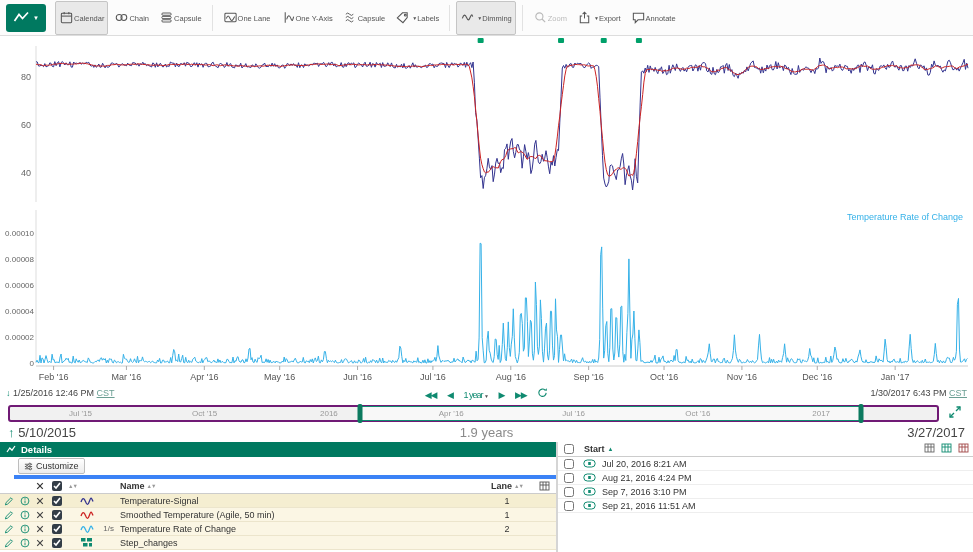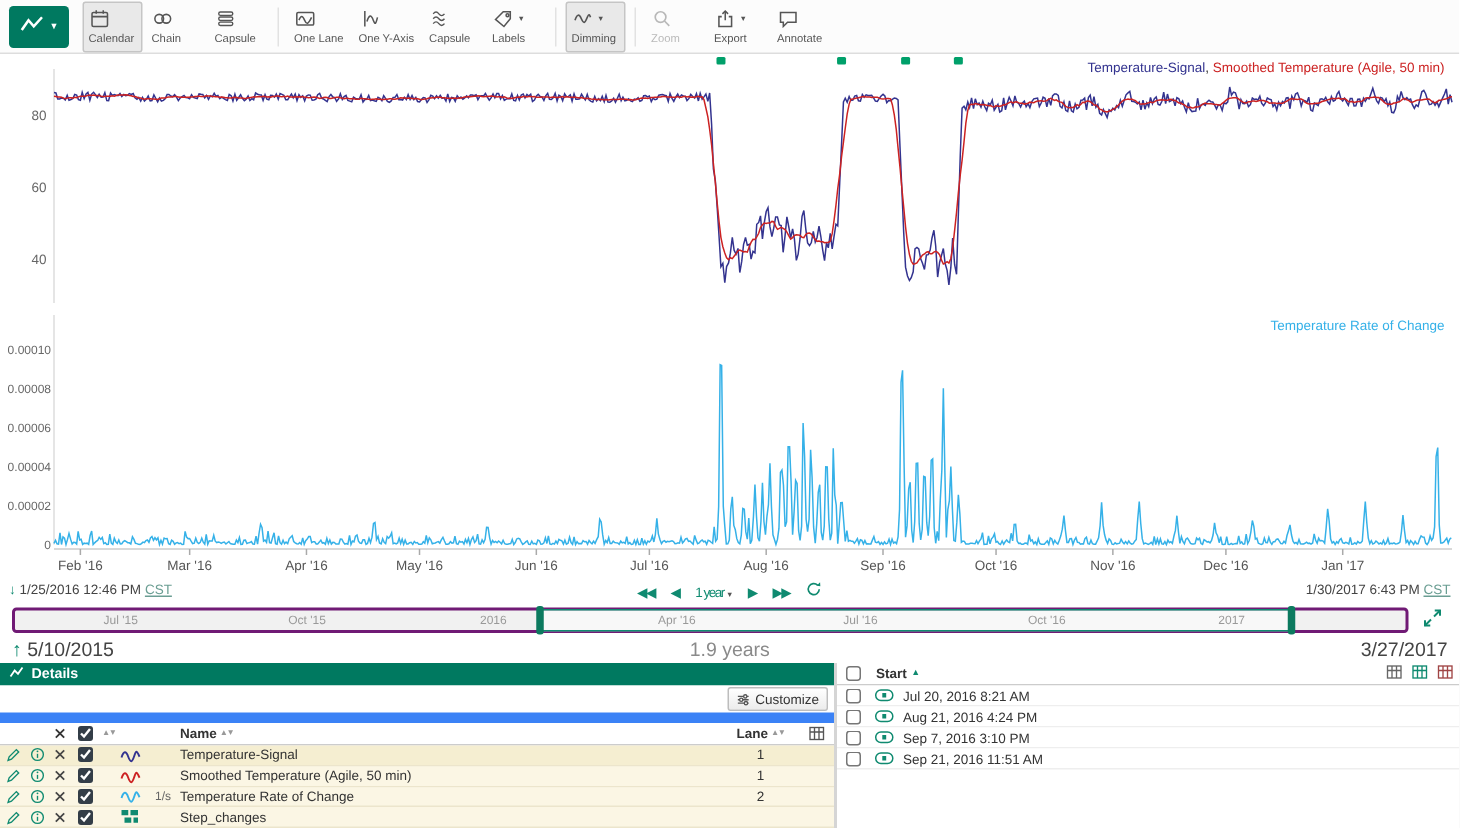--- a/index.html
+++ b/index.html
@@ -6,21 +6,21 @@
   #app{position:relative;width:973px;height:552px;overflow:hidden;background:#fff;
        font-family:"Liberation Sans",sans-serif;font-size:10px;color:#333;}
 
   
   #toolbar{position:absolute;top:0;left:0;right:0;height:36px;background:#fcfcfc;
            border-bottom:1px solid #ddd;display:flex;align-items:center;padding-left:6px;gap:2px;box-sizing:border-box;}
   .logo{width:40px;height:28px;background:#007960;border-radius:3px;display:flex;align-items:center;
         justify-content:center;gap:3px;margin-right:7px;cursor:pointer;flex:none;}
   .logo .caret{color:#fff;font-size:6px;}
   .tsep{width:1px;height:26px;background:#e2e2e2;margin:0 4px;flex:none;}
-  .tbtn{min-width:32px;height:32px;display:flex;flex-direction:column;justify-content:center;
+  .tbtn{min-width:32px;height:32px;display:flex;align-items:center;justify-content:center;
         border:1px solid transparent;border-radius:2px;padding:0 3px;cursor:pointer;flex:none;}
   .tbtn.active{background:#e9e9e9;border-color:#c5c5c5;}
   .tbtn.disabled{opacity:.4;}
   .tbtn .lbl{font-size:7.5px;color:#555;margin-top:1px;white-space:nowrap;}
   .ticon{height:15px;display:flex;align-items:center;gap:2px;color:#555;}
   .caret-s{font-size:5px;color:#555;}
 
   
   #chart{position:absolute;top:36px;left:0;width:973px;height:350px;}
   #chart-svg{position:absolute;top:0;left:0;}
@@ -55,22 +55,22 @@
   #outer-dur{position:absolute;left:0;right:0;text-align:center;color:#8a8a8a;}
   #outer-end{position:absolute;right:8px;}
 
   
   #panels{position:absolute;top:442px;left:0;right:0;bottom:0;display:flex;gap:2px;background:#d5d5d5;}
   .panel{background:#fff;display:flex;flex-direction:column;overflow:hidden;}
   #details-panel{width:556px;flex:none;}
   #capsules-panel{flex:1;}
   .phead{height:15px;background:#007960;color:#fff;display:flex;align-items:center;padding:0 6px;gap:5px;
          font-size:9.5px;font-weight:bold;flex:none;}
-  .ptools{height:18px;border-bottom:7px solid #3b82f6;display:flex;align-items:center;justify-content:flex-end;
-          padding:0 4px;flex:none;background:#fff;}
+  .ptools{height:18px;border-bottom:4px solid #3b82f6;display:flex;align-items:center;
+          padding:0 4px;flex:none;background:#fff;margin-left:14px;}
   .btn{display:inline-flex;align-items:center;gap:3px;border:1px solid #bdbdbd;border-radius:2px;
        background:linear-gradient(#fff,#ececec);font-size:9px;color:#333;padding:1px 5px;height:12px;cursor:pointer;}
   .thead{height:14px;display:flex;align-items:center;font-size:9px;font-weight:bold;border-bottom:1px solid #ccc;
          flex:none;background:#fff;}
   .trow{height:13px;display:flex;font-size:9px;border-bottom:1px solid #ece5cc;cursor:pointer;}
   #details-panel .trow{background:#fbf6e4;}
   #details-panel .trow.r0{background:#f5eed1;}
   #capsules-panel .trow{border-bottom:1px solid #eee;background:#fff;}
   .c{flex:none;display:flex;align-items:center;justify-content:center;}
   .cw-p{width:17px}.cw-i{width:15px}.cw-x{width:15px}.cw-cb{width:19px}.cw-s{width:11px}
@@ -254,23 +254,20 @@
         <text x="34" y="226.27118644067795" text-anchor="end" class="ylbl2">0.00008</text>
         <text x="34" y="200.33898305084745" text-anchor="end" class="ylbl2">0.00010</text>
         <rect x="477.6469002695418" y="2" width="6" height="5" rx="1" fill="#00a06a"></rect>
         <rect x="558.0350404312668" y="2" width="6" height="5" rx="1" fill="#00a06a"></rect>
         <rect x="600.7412398921833" y="2" width="6" height="5" rx="1" fill="#00a06a"></rect>
         <rect x="635.911051212938" y="2" width="6" height="5" rx="1" fill="#00a06a"></rect>
         <polyline points="36.0,25.7 37.3,26.0 38.5,30.0 39.8,30.0 41.0,29.3 42.3,29.5 43.5,30.7 44.8,27.6 46.0,30.8 47.3,30.3 48.6,29.7 49.8,26.9 51.1,27.4 52.3,30.4 53.6,30.8 54.8,25.6 56.1,29.7 57.4,26.6 58.6,25.6 59.9,30.9 61.1,26.7 62.4,25.5 63.6,27.1 64.9,29.0 66.1,26.8 67.4,28.8 68.7,28.7 69.9,25.8 71.2,31.1 72.4,31.2 73.7,26.0 74.9,27.6 76.2,27.1 77.5,27.5 78.7,27.8 80.0,26.3 81.2,28.3 82.5,27.0 83.7,27.8 85.0,27.5 86.2,26.4 87.5,26.9 88.8,26.3 90.0,29.2 91.3,30.2 92.5,29.0 93.8,31.4 95.0,28.9 96.3,31.3 97.5,30.2 98.8,28.0 100.1,31.3 101.3,31.0 102.6,27.3 103.8,29.5 105.1,31.9 106.3,29.4 107.6,31.4 108.9,30.9 110.1,29.9 111.4,27.0 112.6,27.0 113.9,28.0 115.1,28.5 116.4,27.1 117.6,28.6 118.9,31.1 120.2,29.2 121.4,28.4 122.7,27.7 123.9,29.1 125.2,29.2 126.4,29.8 127.7,27.1 128.9,28.9 130.2,29.4 131.5,29.7 132.7,26.6 134.0,26.9 135.2,27.0 136.5,29.2 137.7,27.6 139.0,30.2 140.3,27.8 141.5,28.5 142.8,26.2 144.0,28.2 145.3,27.6 146.5,29.7 147.8,28.8 149.0,29.6 150.3,30.4 151.6,31.0 152.8,26.9 154.1,27.8 155.3,31.3 156.6,26.8 157.8,30.9 159.1,29.0 160.4,27.2 161.6,29.6 162.9,31.1 164.1,30.1 165.4,28.0 166.6,31.0 167.9,29.8 169.1,30.5 170.4,26.0 171.7,26.8 172.9,27.2 174.2,27.3 175.4,30.9 176.7,27.1 177.9,30.1 179.2,30.5 180.4,27.6 181.7,27.7 183.0,28.8 184.2,26.7 185.5,30.2 186.7,26.4 188.0,26.9 189.2,27.5 190.5,30.5 191.8,30.5 193.0,28.6 194.3,26.7 195.5,29.2 196.8,26.7 198.0,31.1 199.3,27.1 200.5,28.9 201.8,27.8 203.1,31.3 204.3,28.0 205.6,27.3 206.8,27.4 208.1,30.8 209.3,30.6 210.6,30.1 211.8,27.1 213.1,26.2 214.4,29.4 215.6,30.0 216.9,30.9 218.1,31.7 219.4,28.4 220.6,27.0 221.9,28.7 223.2,29.1 224.4,31.5 225.7,29.9 226.9,26.5 228.2,30.3 229.4,28.4 230.7,27.6 231.9,31.0 233.2,31.4 234.5,31.9 235.7,28.8 237.0,29.6 238.2,29.9 239.5,30.1 240.7,27.2 242.0,32.0 243.3,30.3 244.5,30.2 245.8,27.6 247.0,31.0 248.3,30.7 249.5,31.2 250.8,31.6 252.0,28.9 253.3,29.5 254.6,31.1 255.8,27.8 257.1,29.7 258.3,31.6 259.6,32.2 260.8,31.3 262.1,29.0 263.3,28.9 264.6,27.0 265.9,30.5 267.1,30.4 268.4,30.7 269.6,28.8 270.9,30.4 272.1,27.1 273.4,30.3 274.7,27.7 275.9,30.4 277.2,28.9 278.4,31.7 279.7,32.0 280.9,30.4 282.2,29.0 283.4,29.2 284.7,32.3 286.0,30.4 287.2,27.5 288.5,28.0 289.7,29.8 291.0,27.9 292.2,29.5 293.5,27.6 294.7,29.5 296.0,29.1 297.3,31.4 298.5,26.7 299.8,31.7 301.0,28.9 302.3,29.2 303.5,31.6 304.8,27.8 306.1,29.5 307.3,28.7 308.6,30.1 309.8,29.3 311.1,27.9 312.3,29.2 313.6,27.3 314.8,27.3 316.1,27.8 317.4,27.2 318.6,30.5 319.9,28.1 321.1,27.8 322.4,27.9 323.6,26.3 324.9,28.7 326.2,30.8 327.4,29.3 328.7,26.6 329.9,29.2 331.2,26.4 332.4,26.4 333.7,29.9 334.9,27.7 336.2,30.9 337.5,30.1 338.7,29.7 340.0,29.9 341.2,26.6 342.5,31.0 343.7,31.3 345.0,27.6 346.2,30.7 347.5,27.4 348.8,26.7 350.0,29.2 351.3,27.0 352.5,28.0 353.8,26.8 355.0,31.6 356.3,30.7 357.6,27.9 358.8,26.9 360.1,28.4 361.3,28.6 362.6,31.0 363.8,27.9 365.1,26.2 366.3,30.2 367.6,30.3 368.9,29.0 370.1,26.2 371.4,31.3 372.6,27.5 373.9,28.3 375.1,31.1 376.4,26.5 377.6,28.5 378.9,28.4 380.2,27.2 381.4,31.5 382.7,26.6 383.9,30.2 385.2,30.2 386.4,29.9 387.7,26.8 389.0,28.9 390.2,30.6 391.5,26.9 392.7,30.6 394.0,31.6 395.2,32.0 396.5,28.3 397.7,31.3 399.0,29.8 400.3,31.1 401.5,28.2 402.8,31.9 404.0,27.5 405.3,32.1 406.5,32.2 407.8,31.3 409.1,29.5 410.3,32.2 411.6,29.5 412.8,26.8 414.1,31.1 415.3,28.7 416.6,31.2 417.8,30.9 419.1,29.9 420.4,31.3 421.6,31.7 422.9,30.1 424.1,30.3 425.4,29.1 426.6,31.5 427.9,31.0 429.1,27.8 430.4,27.7 431.7,28.6 432.9,28.0 434.2,31.8 435.4,29.5 436.7,30.5 437.9,30.1 439.2,27.5 440.5,27.2 441.7,27.0 443.0,27.5 444.2,27.7 445.5,31.7 446.7,26.4 448.0,29.6 449.2,31.6 450.5,28.8 451.8,26.7 453.0,29.1 454.3,27.3 455.5,28.0 456.8,28.1 458.0,31.1 459.3,29.6 460.5,26.9 461.8,28.3 463.1,29.4 464.3,26.4 465.6,31.3 466.8,26.2 468.1,30.1 469.3,28.6 470.6,26.7 471.9,31.6 473.1,26.0 474.4,46.8 475.6,76.6 476.9,84.5 478.1,102.0 479.4,122.2 480.6,141.8 481.9,139.6 483.2,152.5 484.4,141.7 485.7,139.3 486.9,132.8 488.2,122.3 489.4,130.8 490.7,133.4 492.0,129.6 493.2,145.7 494.5,138.1 495.7,127.1 497.0,122.3 498.2,127.5 499.5,126.9 500.7,136.7 502.0,131.6 503.3,132.6 504.5,113.5 505.8,112.3 507.0,107.9 508.3,123.3 509.5,112.6 510.8,105.0 512.0,102.5 513.3,115.3 514.6,121.8 515.8,116.3 517.1,108.6 518.3,108.6 519.6,113.9 520.8,114.4 522.1,132.2 523.4,120.9 524.6,108.6 525.9,115.5 527.1,122.8 528.4,116.6 529.6,123.3 530.9,137.6 532.1,133.4 533.4,122.8 534.7,108.2 535.9,104.4 537.2,116.8 538.4,125.9 539.7,127.8 540.9,125.7 542.2,118.3 543.5,125.3 544.7,122.3 546.0,114.7 547.2,121.5 548.5,130.9 549.7,137.7 551.0,125.9 552.2,129.2 553.5,119.6 554.8,130.0 556.0,121.7 557.3,113.5 558.5,114.6 559.8,86.2 561.0,60.8 562.3,32.0 563.5,29.5 564.8,32.2 566.1,28.4 567.3,31.0 568.6,30.7 569.8,28.0 571.1,27.6 572.3,31.2 573.6,31.4 574.9,27.0 576.1,28.8 577.4,27.2 578.6,27.6 579.9,27.6 581.1,27.5 582.4,29.3 583.6,31.4 584.9,31.6 586.2,29.6 587.4,28.0 588.7,26.9 589.9,28.0 591.2,32.4 592.4,31.0 593.7,31.2 594.9,30.2 596.2,29.3 597.5,29.6 598.7,30.6 600.0,61.9 601.2,89.3 602.5,119.6 603.7,142.1 605.0,148.0 606.3,151.0 607.5,149.1 608.8,145.2 610.0,129.9 611.3,128.9 612.5,129.9 613.8,136.6 615.0,139.5 616.3,143.6 617.6,134.0 618.8,133.8 620.1,130.7 621.3,122.8 622.6,117.5 623.8,128.0 625.1,148.7 626.4,139.0 627.6,134.5 628.9,129.7 630.1,139.7 631.4,144.2 632.6,154.0 633.9,142.3 635.1,122.7 636.4,140.3 637.7,146.9 638.9,106.8 640.2,66.9 641.4,36.1 642.7,34.8 643.9,37.2 645.2,32.0 646.4,35.6 647.7,29.3 649.0,36.4 650.2,29.9 651.5,33.8 652.7,32.7 654.0,35.4 655.2,31.4 656.5,35.2 657.8,37.7 659.0,32.8 660.3,33.7 661.5,30.8 662.8,37.5 664.0,35.5 665.3,33.6 666.5,38.7 667.8,37.8 669.1,29.3 670.3,37.2 671.6,32.5 672.8,28.8 674.1,31.5 675.3,34.5 676.6,27.9 677.8,32.2 679.1,32.9 680.4,35.4 681.6,32.7 682.9,31.4 684.1,35.1 685.4,33.1 686.6,35.8 687.9,31.7 689.2,29.9 690.4,29.6 691.7,29.4 692.9,35.0 694.2,32.5 695.4,28.8 696.7,29.5 697.9,35.2 699.2,29.6 700.5,34.2 701.7,27.9 703.0,26.7 704.2,26.6 705.5,27.6 706.7,34.8 708.0,36.0 709.3,31.9 710.5,37.6 711.8,38.4 713.0,31.3 714.3,37.9 715.5,38.7 716.8,33.4 718.0,36.6 719.3,35.6 720.6,30.8 721.8,30.7 723.1,29.4 724.3,37.2 725.6,29.1 726.8,27.4 728.1,34.5 729.3,28.5 730.6,35.5 731.9,33.6 733.1,39.5 734.4,40.6 735.6,37.0 736.9,39.7 738.1,42.3 739.4,37.2 740.7,38.2 741.9,36.1 743.2,37.3 744.4,34.4 745.7,35.8 746.9,30.9 748.2,34.9 749.4,31.1 750.7,27.2 752.0,25.9 753.2,24.9 754.5,31.5 755.7,31.7 757.0,32.2 758.2,33.3 759.5,32.0 760.7,37.2 762.0,30.8 763.3,36.8 764.5,32.5 765.8,35.1 767.0,29.0 768.3,33.1 769.5,29.9 770.8,28.6 772.1,33.6 773.3,34.0 774.6,31.5 775.8,25.5 777.1,33.0 778.3,26.7 779.6,31.8 780.8,31.1 782.1,30.0 783.4,34.6 784.6,29.1 785.9,29.9 787.1,33.1 788.4,31.3 789.6,35.3 790.9,38.6 792.2,32.5 793.4,36.9 794.7,38.4 795.9,38.2 797.2,38.1 798.4,29.5 799.7,36.4 800.9,33.8 802.2,33.4 803.5,34.3 804.7,32.0 806.0,30.8 807.2,31.8 808.5,32.0 809.7,33.9 811.0,36.6 812.2,33.9 813.5,34.2 814.8,37.6 816.0,32.6 817.3,33.2 818.5,31.9 819.8,22.0 821.0,27.4 822.3,25.4 823.6,25.9 824.8,29.4 826.1,36.8 827.3,30.4 828.6,33.0 829.8,33.1 831.1,31.4 832.3,35.1 833.6,33.8 834.9,29.4 836.1,30.3 837.4,30.0 838.6,30.8 839.9,28.1 841.1,32.8 842.4,34.5 843.6,32.6 844.9,29.3 846.2,30.2 847.4,30.4 848.7,35.0 849.9,33.4 851.2,37.3 852.4,32.1 853.7,34.5 855.0,31.6 856.2,32.6 857.5,29.3 858.7,29.1 860.0,36.5 861.2,28.1 862.5,30.6 863.7,26.7 865.0,25.9 866.3,29.5 867.5,34.7 868.8,30.9 870.0,31.1 871.3,32.2 872.5,28.8 873.8,37.3 875.1,38.1 876.3,32.7 877.6,33.6 878.8,34.4 880.1,30.1 881.3,29.8 882.6,30.7 883.8,28.9 885.1,31.9 886.4,33.4 887.6,28.4 888.9,31.4 890.1,30.8 891.4,26.7 892.6,25.0 893.9,29.7 895.1,31.3 896.4,29.5 897.7,32.1 898.9,34.2 900.2,29.6 901.4,29.6 902.7,34.7 903.9,34.6 905.2,30.2 906.5,30.1 907.7,35.2 909.0,29.5 910.2,31.5 911.5,29.3 912.7,30.0 914.0,26.3 915.2,22.8 916.5,27.3 917.8,31.3 919.0,32.9 920.3,29.0 921.5,29.4 922.8,31.9 924.0,29.8 925.3,34.5 926.5,31.9 927.8,38.9 929.1,39.2 930.3,36.5 931.6,28.2 932.8,30.9 934.1,24.9 935.3,29.0 936.6,30.4 937.9,29.1 939.1,30.7 940.4,30.1 941.6,33.8 942.9,36.2 944.1,33.9 945.4,34.9 946.6,30.3 947.9,25.2 949.2,24.2 950.4,26.5 951.7,30.7 952.9,33.8 954.2,33.4 955.4,31.7 956.7,34.1 958.0,32.0 959.2,35.1 960.5,32.1 961.7,29.4 963.0,26.7 964.2,23.3 965.5,33.4 966.7,27.1 968.0,32.2" fill="none" stroke="#33338f" stroke-width="1"></polyline>
         <polyline points="36.0,28.2 37.3,28.4 38.5,28.7 39.8,28.6 41.0,28.8 42.3,29.4 43.5,29.8 44.8,29.4 46.0,29.1 47.3,29.2 48.6,29.4 49.8,28.8 51.1,29.1 52.3,28.6 53.6,28.1 54.8,28.2 56.1,28.2 57.4,28.0 58.6,27.6 59.9,27.4 61.1,27.6 62.4,27.4 63.6,27.7 64.9,27.7 66.1,27.7 67.4,28.2 68.7,28.3 69.9,28.3 71.2,28.1 72.4,28.2 73.7,28.1 74.9,27.8 76.2,28.1 77.5,27.7 78.7,27.3 80.0,27.4 81.2,27.3 82.5,27.3 83.7,27.2 85.0,27.3 86.2,27.7 87.5,27.8 88.8,28.3 90.0,28.4 91.3,28.8 92.5,29.3 93.8,29.4 95.0,29.9 96.3,30.1 97.5,29.8 98.8,29.9 100.1,29.9 101.3,30.0 102.6,30.0 103.8,30.1 105.1,30.3 106.3,29.8 107.6,29.4 108.9,29.4 110.1,29.3 111.4,28.8 112.6,28.7 113.9,28.7 115.1,28.5 116.4,28.3 117.6,28.4 118.9,28.6 120.2,28.8 121.4,28.9 122.7,28.9 123.9,28.9 125.2,28.8 126.4,28.8 127.7,28.6 128.9,28.5 130.2,28.3 131.5,28.3 132.7,28.0 134.0,28.4 135.2,28.3 136.5,28.2 137.7,27.8 139.0,28.0 140.3,28.0 141.5,28.3 142.8,28.3 144.0,28.5 145.3,28.5 146.5,28.9 147.8,28.7 149.0,28.9 150.3,29.2 151.6,29.1 152.8,29.3 154.1,29.3 155.3,29.0 156.6,28.9 157.8,29.0 159.1,29.3 160.4,29.3 161.6,29.3 162.9,29.6 164.1,29.6 165.4,29.2 166.6,29.2 167.9,28.9 169.1,28.5 170.4,28.6 171.7,28.5 172.9,28.4 174.2,28.5 175.4,28.2 176.7,28.4 177.9,28.6 179.2,28.5 180.4,28.8 181.7,28.4 183.0,28.3 184.2,28.0 185.5,28.0 186.7,28.3 188.0,28.5 189.2,28.2 190.5,28.5 191.8,28.1 193.0,28.6 194.3,28.7 195.5,28.8 196.8,28.5 198.0,28.6 199.3,28.5 200.5,28.6 201.8,28.4 203.1,28.9 204.3,28.8 205.6,29.1 206.8,29.0 208.1,28.8 209.3,28.6 210.6,28.8 211.8,29.2 213.1,29.7 214.4,29.4 215.6,29.0 216.9,28.8 218.1,29.0 219.4,29.6 220.6,29.7 221.9,29.3 223.2,29.2 224.4,28.9 225.7,28.8 226.9,29.2 228.2,29.5 229.4,29.8 230.7,29.5 231.9,29.5 233.2,29.9 234.5,29.9 235.7,29.7 237.0,30.2 238.2,30.1 239.5,30.0 240.7,29.5 242.0,29.8 243.3,29.9 244.5,30.0 245.8,30.2 247.0,30.4 248.3,30.1 249.5,30.2 250.8,29.9 252.0,30.2 253.3,30.2 254.6,30.4 255.8,30.4 257.1,30.1 258.3,30.1 259.6,29.8 260.8,29.8 262.1,30.1 263.3,30.2 264.6,29.9 265.9,29.7 267.1,29.2 268.4,29.3 269.6,29.2 270.9,29.6 272.1,29.4 273.4,29.5 274.7,29.7 275.9,29.9 277.2,29.7 278.4,29.9 279.7,30.2 280.9,30.5 282.2,30.1 283.4,30.0 284.7,29.8 286.0,29.4 287.2,29.3 288.5,29.1 289.7,29.2 291.0,28.8 292.2,28.9 293.5,28.8 294.7,29.2 296.0,29.1 297.3,29.3 298.5,29.5 299.8,29.5 301.0,29.5 302.3,29.5 303.5,29.4 304.8,29.7 306.1,29.2 307.3,29.3 308.6,29.0 309.8,28.6 311.1,28.6 312.3,28.3 313.6,28.5 314.8,28.3 316.1,28.1 317.4,28.1 318.6,27.8 319.9,28.0 321.1,28.4 322.4,28.5 323.6,28.4 324.9,28.3 326.2,28.1 327.4,28.0 328.7,28.2 329.9,28.3 331.2,28.6 332.4,28.5 333.7,28.5 334.9,28.9 336.2,28.6 337.5,29.1 338.7,29.7 340.0,29.4 341.2,29.7 342.5,29.3 343.7,29.0 345.0,28.9 346.2,28.6 347.5,28.8 348.8,28.3 350.0,28.3 351.3,28.7 352.5,28.4 353.8,28.3 355.0,28.5 356.3,28.4 357.6,28.9 358.8,28.9 360.1,28.8 361.3,28.6 362.6,28.6 363.8,28.7 365.1,28.6 366.3,29.0 367.6,28.9 368.9,28.6 370.1,28.9 371.4,29.0 372.6,28.8 373.9,28.6 375.1,28.4 376.4,28.9 377.6,28.4 378.9,28.7 380.2,28.9 381.4,28.8 382.7,28.8 383.9,28.9 385.2,29.1 386.4,29.1 387.7,29.0 389.0,29.5 390.2,29.7 391.5,29.5 392.7,29.7 394.0,30.0 395.2,30.2 396.5,30.0 397.7,30.5 399.0,30.2 400.3,30.3 401.5,30.3 402.8,30.6 404.0,30.4 405.3,30.7 406.5,30.5 407.8,30.3 409.1,30.3 410.3,30.4 411.6,30.3 412.8,30.1 414.1,30.0 415.3,30.2 416.6,30.1 417.8,30.2 419.1,30.6 420.4,30.4 421.6,30.7 422.9,30.6 424.1,30.3 425.4,30.0 426.6,29.7 427.9,29.3 429.1,29.5 430.4,29.4 431.7,29.6 432.9,29.4 434.2,29.0 435.4,29.0 436.7,28.9 437.9,28.8 439.2,28.7 440.5,28.7 441.7,28.4 443.0,28.3 444.2,28.5 445.5,28.6 446.7,28.6 448.0,28.8 449.2,28.8 450.5,28.8 451.8,28.4 453.0,28.9 454.3,28.9 455.5,28.4 456.8,28.3 458.0,28.6 459.3,28.3 460.5,28.8 461.8,28.6 463.1,28.8 464.3,28.5 465.6,28.2 466.8,28.7 468.1,28.5 469.3,30.4 470.6,36.0 471.9,41.9 473.1,50.3 474.4,60.6 475.6,73.1 476.9,85.7 478.1,99.1 479.4,112.0 480.6,122.2 481.9,128.5 483.2,132.7 484.4,135.9 485.7,137.1 486.9,135.8 488.2,136.4 489.4,134.8 490.7,133.2 492.0,131.3 493.2,130.7 494.5,131.3 495.7,131.9 497.0,131.7 498.2,132.1 499.5,128.5 500.7,125.6 502.0,123.5 503.3,123.6 504.5,121.9 505.8,119.5 507.0,115.7 508.3,113.9 509.5,112.7 510.8,113.0 512.0,112.6 513.3,112.7 514.6,111.6 515.8,111.8 517.1,114.9 518.3,116.9 519.6,116.2 520.8,115.5 522.1,116.2 523.4,117.1 524.6,118.7 525.9,121.3 527.1,123.4 528.4,122.4 529.6,121.0 530.9,120.5 532.1,120.6 533.4,121.0 534.7,122.2 535.9,122.5 537.2,120.4 538.4,119.5 539.7,119.4 540.9,120.1 542.2,122.0 543.5,123.6 544.7,124.9 546.0,124.7 547.2,125.1 548.5,125.2 549.7,125.8 551.0,125.7 552.2,125.6 553.5,124.8 554.8,119.8 556.0,111.3 557.3,100.9 558.5,89.8 559.8,80.1 561.0,68.8 562.3,58.7 563.5,49.5 564.8,39.9 566.1,33.4 567.3,30.1 568.6,30.0 569.8,29.7 571.1,29.3 572.3,29.2 573.6,28.8 574.9,28.5 576.1,28.4 577.4,28.6 578.6,28.6 579.9,28.7 581.1,29.0 582.4,28.9 583.6,28.8 584.9,28.9 586.2,29.4 587.4,29.8 588.7,30.0 589.9,29.9 591.2,29.6 592.4,29.6 593.7,29.9 594.9,33.8 596.2,40.6 597.5,50.3 598.7,62.6 600.0,75.6 601.2,89.0 602.5,102.4 603.7,115.2 605.0,126.2 606.3,133.7 607.5,138.2 608.8,140.1 610.0,139.8 611.3,139.3 612.5,137.4 613.8,135.7 615.0,134.1 616.3,133.3 617.6,132.1 618.8,131.8 620.1,133.2 621.3,133.1 622.6,132.1 623.8,131.6 625.1,132.3 626.4,133.8 627.6,137.3 628.9,140.0 630.1,139.4 631.4,138.5 632.6,139.4 633.9,136.3 635.1,129.3 636.4,117.8 637.7,105.6 638.9,92.6 640.2,80.4 641.4,70.7 642.7,58.4 643.9,46.1 645.2,37.6 646.4,33.9 647.7,33.5 649.0,33.6 650.2,33.0 651.5,33.3 652.7,33.6 654.0,33.9 655.2,33.6 656.5,33.8 657.8,34.2 659.0,34.5 660.3,34.3 661.5,35.1 662.8,35.3 664.0,34.4 665.3,34.9 666.5,34.8 667.8,34.5 669.1,33.9 670.3,33.8 671.6,33.1 672.8,32.4 674.1,31.9 675.3,32.6 676.6,32.0 677.8,31.9 679.1,32.6 680.4,32.8 681.6,32.9 682.9,33.4 684.1,33.1 685.4,32.8 686.6,32.1 687.9,32.3 689.2,32.5 690.4,31.8 691.7,31.4 692.9,31.3 694.2,31.1 695.4,31.5 696.7,31.4 697.9,31.1 699.2,30.1 700.5,29.6 701.7,30.2 703.0,31.0 704.2,30.6 705.5,31.5 706.7,31.9 708.0,32.3 709.3,33.6 710.5,34.9 711.8,35.6 713.0,35.8 714.3,35.7 715.5,35.6 716.8,34.8 718.0,33.8 719.3,34.5 720.6,33.5 721.8,32.2 723.1,32.4 724.3,31.5 725.6,31.4 726.8,31.8 728.1,32.7 729.3,34.0 730.6,34.0 731.9,35.2 733.1,36.8 734.4,37.1 735.6,38.2 736.9,38.3 738.1,38.7 739.4,38.1 740.7,37.6 741.9,36.9 743.2,36.3 744.4,35.1 745.7,34.0 746.9,32.6 748.2,31.4 749.4,30.7 750.7,30.4 752.0,30.0 753.2,30.3 754.5,30.0 755.7,30.7 757.0,31.1 758.2,32.3 759.5,33.1 760.7,33.5 762.0,33.2 763.3,33.3 764.5,32.9 765.8,32.5 767.0,32.1 768.3,32.5 769.5,31.9 770.8,31.1 772.1,30.9 773.3,30.7 774.6,30.5 775.8,30.6 777.1,30.8 778.3,30.9 779.6,30.4 780.8,30.2 782.1,31.0 783.4,30.8 784.6,31.8 785.9,32.6 787.1,32.7 788.4,33.5 789.6,33.9 790.9,34.9 792.2,35.8 793.4,35.4 794.7,36.0 795.9,35.8 797.2,35.2 798.4,35.4 799.7,34.9 800.9,34.1 802.2,33.3 803.5,32.7 804.7,33.2 806.0,33.2 807.2,33.2 808.5,33.3 809.7,33.6 811.0,33.7 812.2,34.0 813.5,34.0 814.8,32.9 816.0,32.1 817.3,30.9 818.5,30.0 819.8,29.5 821.0,29.4 822.3,29.1 823.6,29.1 824.8,29.3 826.1,30.3 827.3,31.2 828.6,32.1 829.8,32.5 831.1,32.6 832.3,31.8 833.6,31.9 834.9,31.3 836.1,31.3 837.4,31.7 838.6,31.4 839.9,30.9 841.1,31.0 842.4,31.0 843.6,31.5 844.9,31.8 846.2,32.8 847.4,32.7 848.7,32.7 849.9,32.6 851.2,33.0 852.4,32.9 853.7,32.8 855.0,32.9 856.2,32.3 857.5,31.6 858.7,31.0 860.0,30.0 861.2,29.8 862.5,30.0 863.7,30.2 865.0,30.4 866.3,30.0 867.5,30.0 868.8,30.8 870.0,32.1 871.3,32.8 872.5,33.3 873.8,33.2 875.1,33.2 876.3,33.0 877.6,32.9 878.8,32.9 880.1,32.3 881.3,31.7 882.6,31.3 883.8,31.0 885.1,30.6 886.4,30.2 887.6,29.7 888.9,29.6 890.1,29.8 891.4,29.6 892.6,29.4 893.9,30.1 895.1,29.9 896.4,29.7 897.7,30.6 898.9,31.7 900.2,31.8 901.4,31.6 902.7,32.3 903.9,32.0 905.2,31.7 906.5,31.6 907.7,31.7 909.0,30.8 910.2,29.4 911.5,29.1 912.7,29.2 914.0,29.0 915.2,28.9 916.5,28.7 917.8,29.0 919.0,29.0 920.3,29.9 921.5,30.9 922.8,32.2 924.0,33.1 925.3,33.5 926.5,33.4 927.8,33.5 929.1,32.7 930.3,32.7 931.6,32.2 932.8,31.9 934.1,31.0 935.3,30.0 936.6,29.7 937.9,30.6 939.1,30.9 940.4,32.0 941.6,32.2 942.9,31.6 944.1,31.0 945.4,30.6 946.6,30.6 947.9,30.6 949.2,30.3 950.4,30.1 951.7,30.0 952.9,30.2 954.2,31.3 955.4,32.1 956.7,32.5 958.0,32.0 959.2,30.9 960.5,30.9 961.7,30.4 963.0,30.1 964.2,29.9 965.5,29.2 966.7,28.7 968.0,28.5" fill="none" stroke="#cc2222" stroke-width="1"></polyline>
         <polyline points="36.0,326.2 37.0,324.2 38.0,326.5 39.0,326.7 40.0,319.3 41.0,327.0 42.0,321.9 43.0,322.8 44.0,327.0 45.0,323.6 46.0,319.6 47.1,323.6 48.1,326.7 49.1,325.5 50.1,325.7 51.1,326.7 52.1,318.2 53.1,324.0 54.1,323.5 55.1,326.9 56.1,326.1 57.1,326.3 58.1,326.1 59.1,326.9 60.1,321.0 61.1,318.0 62.1,327.0 63.1,325.9 64.1,324.9 65.1,324.3 66.1,322.2 67.2,323.6 68.2,322.3 69.2,326.4 70.2,325.8 71.2,327.0 72.2,326.9 73.2,320.1 74.2,326.1 75.2,326.9 76.2,322.8 77.2,325.2 78.2,326.3 79.2,324.0 80.2,326.6 81.2,326.5 82.2,325.1 83.2,324.4 84.2,325.1 85.2,325.8 86.2,325.9 87.2,326.6 88.3,321.9 89.3,323.6 90.3,326.2 91.3,326.4 92.3,326.9 93.3,327.0 94.3,326.4 95.3,325.4 96.3,325.8 97.3,324.4 98.3,324.0 99.3,325.5 100.3,322.6 101.3,321.7 102.3,324.2 103.3,322.5 104.3,324.0 105.3,322.6 106.3,327.0 107.3,324.2 108.3,326.7 109.4,322.7 110.4,323.2 111.4,323.1 112.4,326.4 113.4,326.9 114.4,324.1 115.4,324.9 116.4,326.8 117.4,325.9 118.4,325.7 119.4,326.5 120.4,326.1 121.4,327.0 122.4,326.9 123.4,318.3 124.4,322.1 125.4,323.1 126.4,323.0 127.4,324.8 128.4,326.4 129.5,326.1 130.5,322.7 131.5,325.5 132.5,326.4 133.5,325.6 134.5,322.8 135.5,325.5 136.5,326.8 137.5,320.3 138.5,326.8 139.5,324.5 140.5,324.6 141.5,324.7 142.5,320.9 143.5,324.8 144.5,325.7 145.5,325.3 146.5,325.6 147.5,326.2 148.5,325.6 149.5,325.4 150.6,326.7 151.6,325.8 152.6,325.0 153.6,326.4 154.6,326.6 155.6,326.8 156.6,326.8 157.6,324.0 158.6,325.7 159.6,322.4 160.6,327.0 161.6,326.9 162.6,324.2 163.6,324.1 164.6,326.3 165.6,325.9 166.6,325.7 167.6,325.0 168.6,326.7 169.6,326.8 170.7,321.5 171.7,326.8 172.7,319.5 173.7,313.5 174.7,315.8 175.7,324.8 176.7,324.1 177.7,325.6 178.7,318.0 179.7,325.7 180.7,326.0 181.7,322.5 182.7,319.2 183.7,326.5 184.7,326.8 185.7,321.3 186.7,325.8 187.7,326.8 188.7,324.2 189.7,326.5 190.7,325.4 191.8,326.4 192.8,323.2 193.8,322.2 194.8,321.2 195.8,325.0 196.8,325.9 197.8,326.5 198.8,326.7 199.8,325.7 200.8,326.8 201.8,322.6 202.8,326.9 203.8,324.4 204.8,323.4 205.8,321.7 206.8,321.7 207.8,325.7 208.8,325.1 209.8,325.2 210.8,326.6 211.8,326.6 212.9,325.4 213.9,324.1 214.9,326.1 215.9,325.8 216.9,326.8 217.9,322.9 218.9,326.4 219.9,324.0 220.9,326.7 221.9,325.6 222.9,325.7 223.9,326.7 224.9,326.7 225.9,326.7 226.9,323.3 227.9,323.4 228.9,325.4 229.9,326.8 230.9,326.4 231.9,326.8 233.0,321.0 234.0,326.9 235.0,324.7 236.0,325.3 237.0,321.4 238.0,320.7 239.0,324.8 240.0,326.0 241.0,326.2 242.0,323.9 243.0,323.9 244.0,326.9 245.0,326.3 246.0,322.8 247.0,325.8 248.0,322.1 249.0,313.0 250.0,312.4 251.0,323.8 252.0,321.6 253.0,326.0 254.1,326.6 255.1,323.2 256.1,325.5 257.1,326.4 258.1,321.7 259.1,322.8 260.1,321.5 261.1,319.2 262.1,326.5 263.1,326.1 264.1,326.6 265.1,326.0 266.1,322.8 267.1,326.3 268.1,323.5 269.1,326.9 270.1,324.1 271.1,326.6 272.1,326.6 273.1,325.8 274.1,325.5 275.2,326.9 276.2,325.0 277.2,326.0 278.2,325.7 279.2,326.8 280.2,326.9 281.2,326.7 282.2,325.1 283.2,326.1 284.2,321.0 285.2,325.8 286.2,322.6 287.2,323.9 288.2,326.5 289.2,326.2 290.2,326.0 291.2,325.4 292.2,325.1 293.2,326.1 294.2,323.9 295.3,322.2 296.3,324.7 297.3,326.8 298.3,326.8 299.3,326.5 300.3,325.1 301.3,326.1 302.3,325.9 303.3,321.4 304.3,326.5 305.3,326.9 306.3,324.8 307.3,325.5 308.3,325.1 309.3,326.7 310.3,323.6 311.3,325.8 312.3,322.9 313.3,327.0 314.3,323.7 315.3,321.9 316.4,325.6 317.4,324.5 318.4,320.1 319.4,326.6 320.4,326.8 321.4,323.9 322.4,325.8 323.4,323.6 324.4,315.5 325.4,315.6 326.4,322.4 327.4,326.7 328.4,324.3 329.4,325.6 330.4,324.9 331.4,325.8 332.4,324.7 333.4,325.5 334.4,326.6 335.4,324.2 336.5,326.5 337.5,326.8 338.5,326.8 339.5,326.5 340.5,326.4 341.5,323.6 342.5,327.0 343.5,325.7 344.5,323.3 345.5,322.8 346.5,323.2 347.5,325.2 348.5,326.9 349.5,326.3 350.5,325.3 351.5,324.6 352.5,326.9 353.5,327.0 354.5,324.8 355.5,326.6 356.5,326.2 357.6,326.9 358.6,324.0 359.6,324.5 360.6,326.8 361.6,326.7 362.6,325.9 363.6,322.5 364.6,326.3 365.6,321.2 366.6,326.6 367.6,327.0 368.6,326.2 369.6,326.7 370.6,324.7 371.6,326.4 372.6,323.6 373.6,324.2 374.6,324.6 375.6,326.7 376.6,324.1 377.6,326.8 378.7,326.2 379.7,322.1 380.7,325.7 381.7,326.9 382.7,322.0 383.7,327.0 384.7,325.1 385.7,326.4 386.7,326.3 387.7,326.4 388.7,324.4 389.7,325.2 390.7,325.0 391.7,326.8 392.7,324.3 393.7,325.7 394.7,326.5 395.7,324.8 396.7,326.3 397.7,323.9 398.8,321.8 399.8,310.2 400.8,312.0 401.8,320.6 402.8,326.8 403.8,324.3 404.8,325.7 405.8,322.4 406.8,326.3 407.8,326.3 408.8,324.8 409.8,325.7 410.8,325.9 411.8,326.0 412.8,326.9 413.8,324.8 414.8,325.9 415.8,325.5 416.8,326.3 417.8,321.7 418.8,326.6 419.9,325.7 420.9,327.0 421.9,326.8 422.9,324.2 423.9,326.9 424.9,323.8 425.9,327.0 426.9,327.0 427.9,322.8 428.9,326.7 429.9,324.6 430.9,326.8 431.9,324.7 432.9,325.3 433.9,324.3 434.9,321.3 435.9,325.3 436.9,320.4 437.9,309.6 438.9,319.9 440.0,323.8 441.0,326.4 442.0,324.9 443.0,324.5 444.0,325.5 445.0,324.9 446.0,325.1 447.0,324.8 448.0,324.5 449.0,325.0 450.0,326.5 451.0,326.4 452.0,325.8 453.0,326.1 454.0,322.2 455.0,326.0 456.0,324.8 457.0,323.3 458.0,323.0 459.0,324.9 460.0,324.7 461.1,325.8 462.1,326.8 463.1,321.0 464.1,324.1 465.1,326.5 466.1,326.0 467.1,324.7 468.1,324.0 469.1,325.2 470.1,324.8 471.1,326.9 472.1,324.2 473.1,324.6 474.1,325.5 475.1,326.2 476.1,315.2 477.1,324.8 478.1,323.3 479.1,301.9 480.1,207.2 481.1,207.7 482.2,301.6 483.2,314.8 484.2,326.7 485.2,326.6 486.2,324.0 487.2,303.2 488.2,295.2 489.2,314.3 490.2,317.2 491.2,323.1 492.2,325.7 493.2,326.5 494.2,320.7 495.2,303.0 496.2,303.5 497.2,318.6 498.2,323.4 499.2,309.4 500.2,326.5 501.2,324.2 502.3,308.4 503.3,287.1 504.3,307.9 505.3,322.6 506.3,324.8 507.3,311.7 508.3,285.9 509.3,311.7 510.3,320.4 511.3,308.2 512.3,300.4 513.3,272.8 514.3,301.8 515.3,320.5 516.3,323.6 517.3,326.9 518.3,323.6 519.3,316.3 520.3,279.0 521.3,277.4 522.3,287.3 523.4,315.2 524.4,311.9 525.4,261.9 526.4,261.9 527.4,285.7 528.4,320.5 529.4,305.1 530.4,284.3 531.4,286.3 532.4,317.8 533.4,324.2 534.4,314.8 535.4,246.0 536.4,268.4 537.4,310.2 538.4,318.4 539.4,310.1 540.4,263.9 541.4,282.5 542.4,315.3 543.5,326.1 544.5,312.9 545.5,292.2 546.5,287.1 547.5,318.9 548.5,324.1 549.5,314.8 550.5,275.2 551.5,275.3 552.5,309.9 553.5,324.1 554.5,319.5 555.5,262.8 556.5,293.9 557.5,300.8 558.5,326.4 559.5,313.5 560.5,299.1 561.5,299.0 562.5,312.0 563.5,324.9 564.6,317.8 565.6,324.8 566.6,324.2 567.6,324.9 568.6,324.8 569.6,326.1 570.6,324.8 571.6,323.1 572.6,326.7 573.6,323.9 574.6,324.3 575.6,326.6 576.6,324.4 577.6,326.6 578.6,326.5 579.6,326.6 580.6,326.6 581.6,324.1 582.6,321.7 583.6,325.4 584.6,325.8 585.7,325.1 586.7,326.9 587.7,325.7 588.7,327.0 589.7,325.3 590.7,326.6 591.7,326.1 592.7,323.4 593.7,327.0 594.7,323.4 595.7,326.1 596.7,325.4 597.7,326.5 598.7,322.0 599.7,303.6 600.7,218.7 601.7,210.9 602.7,272.1 603.7,322.1 604.7,314.6 605.8,289.7 606.8,285.5 607.8,317.5 608.8,325.7 609.8,311.8 610.8,272.9 611.8,272.7 612.8,313.1 613.8,324.0 614.8,317.0 615.8,281.6 616.8,282.0 617.8,312.1 618.8,321.1 619.8,308.2 620.8,270.9 621.8,270.0 622.8,315.8 623.8,326.2 624.8,318.3 625.8,324.5 626.9,296.4 627.9,277.3 628.9,222.9 629.9,277.9 630.9,322.3 631.9,303.7 632.9,298.0 633.9,275.0 634.9,302.7 635.9,324.4 636.9,324.8 637.9,312.1 638.9,293.9 639.9,306.4 640.9,325.5 641.9,324.7 642.9,324.9 643.9,326.6 644.9,326.6 645.9,326.7 646.9,326.2 648.0,326.2 649.0,326.4 650.0,326.5 651.0,324.4 652.0,326.4 653.0,324.6 654.0,323.3 655.0,319.1 656.0,327.0 657.0,326.9 658.0,326.9 659.0,321.2 660.0,326.5 661.0,323.2 662.0,322.1 663.0,319.9 664.0,325.4 665.0,325.0 666.0,326.4 667.0,327.0 668.1,324.7 669.1,326.8 670.1,325.2 671.1,324.0 672.1,325.2 673.1,325.7 674.1,319.5 675.1,324.6 676.1,313.7 677.1,313.6 678.1,324.7 679.1,326.3 680.1,326.1 681.1,326.9 682.1,326.9 683.1,326.2 684.1,326.0 685.1,326.9 686.1,320.4 687.1,324.6 688.1,323.9 689.2,326.5 690.2,325.2 691.2,327.0 692.2,323.1 693.2,326.3 694.2,326.8 695.2,326.8 696.2,326.8 697.2,325.6 698.2,324.6 699.2,326.9 700.2,322.6 701.2,323.3 702.2,326.6 703.2,324.3 704.2,325.9 705.2,326.7 706.2,324.1 707.2,321.2 708.2,316.8 709.3,307.8 710.3,317.7 711.3,325.6 712.3,325.6 713.3,323.1 714.3,323.0 715.3,326.9 716.3,324.1 717.3,322.4 718.3,325.5 719.3,325.6 720.3,326.8 721.3,326.5 722.3,326.6 723.3,323.1 724.3,322.1 725.3,326.5 726.3,326.8 727.3,324.1 728.3,326.5 729.3,326.8 730.4,326.8 731.4,324.8 732.4,322.5 733.4,314.5 734.4,298.8 735.4,314.1 736.4,320.5 737.4,324.1 738.4,326.3 739.4,323.3 740.4,324.3 741.4,326.8 742.4,327.0 743.4,325.9 744.4,326.6 745.4,326.4 746.4,326.1 747.4,323.5 748.4,325.3 749.4,326.5 750.4,325.1 751.5,326.6 752.5,324.6 753.5,326.1 754.5,326.8 755.5,326.4 756.5,324.8 757.5,323.6 758.5,309.9 759.5,298.4 760.5,313.0 761.5,323.1 762.5,326.6 763.5,326.0 764.5,326.4 765.5,326.9 766.5,326.4 767.5,325.6 768.5,326.9 769.5,321.6 770.5,327.0 771.6,323.3 772.6,326.6 773.6,323.3 774.6,326.6 775.6,326.8 776.6,325.1 777.6,327.0 778.6,324.1 779.6,325.8 780.6,325.1 781.6,326.3 782.6,321.5 783.6,317.6 784.6,307.8 785.6,318.2 786.6,326.2 787.6,321.8 788.6,325.0 789.6,326.5 790.6,323.4 791.6,322.7 792.7,324.4 793.7,326.3 794.7,326.7 795.7,326.7 796.7,326.4 797.7,322.7 798.7,323.9 799.7,322.8 800.7,326.4 801.7,326.9 802.7,323.8 803.7,324.4 804.7,325.3 805.7,325.1 806.7,325.9 807.7,324.3 808.7,320.7 809.7,312.5 810.7,319.2 811.7,321.1 812.8,325.8 813.8,321.8 814.8,326.9 815.8,327.0 816.8,326.7 817.8,321.8 818.8,326.9 819.8,327.0 820.8,326.3 821.8,326.9 822.8,326.6 823.8,326.3 824.8,326.4 825.8,321.2 826.8,326.2 827.8,325.3 828.8,326.8 829.8,326.6 830.8,320.0 831.8,326.4 832.8,324.3 833.9,318.7 834.9,311.0 835.9,314.9 836.9,323.4 837.9,322.8 838.9,326.1 839.9,326.6 840.9,326.9 841.9,326.5 842.9,322.7 843.9,325.7 844.9,325.8 845.9,322.3 846.9,325.5 847.9,326.9 848.9,325.1 849.9,325.1 850.9,323.6 851.9,323.3 852.9,324.8 853.9,326.4 855.0,326.5 856.0,324.9 857.0,326.1 858.0,321.0 859.0,317.9 860.0,313.9 861.0,320.7 862.0,324.8 863.0,326.3 864.0,325.6 865.0,326.7 866.0,323.7 867.0,326.5 868.0,326.7 869.0,326.6 870.0,326.2 871.0,325.5 872.0,326.3 873.0,326.1 874.0,326.7 875.1,326.0 876.1,319.9 877.1,324.2 878.1,326.2 879.1,322.8 880.1,324.6 881.1,324.3 882.1,324.7 883.1,326.1 884.1,315.9 885.1,303.2 886.1,311.3 887.1,323.4 888.1,326.0 889.1,325.1 890.1,327.0 891.1,325.2 892.1,326.1 893.1,324.0 894.1,323.1 895.1,325.8 896.2,326.3 897.2,325.6 898.2,326.0 899.2,326.7 900.2,322.3 901.2,326.8 902.2,326.7 903.2,325.8 904.2,326.7 905.2,325.0 906.2,325.9 907.2,325.8 908.2,324.7 909.2,310.9 910.2,298.3 911.2,312.5 912.2,322.8 913.2,326.5 914.2,324.5 915.2,326.7 916.3,326.1 917.3,324.7 918.3,325.5 919.3,326.7 920.3,325.9 921.3,326.7 922.3,324.3 923.3,326.9 924.3,325.9 925.3,323.0 926.3,326.6 927.3,326.2 928.3,326.4 929.3,325.9 930.3,326.6 931.3,326.5 932.3,326.2 933.3,325.4 934.3,318.5 935.3,307.4 936.3,317.5 937.4,325.7 938.4,324.4 939.4,326.9 940.4,324.4 941.4,325.4 942.4,327.0 943.4,324.9 944.4,326.5 945.4,326.5 946.4,323.4 947.4,321.3 948.4,322.0 949.4,322.1 950.4,326.0 951.4,327.0 952.4,325.4 953.4,321.3 954.4,324.2 955.4,322.6 956.4,315.3 957.4,268.4 958.5,262.4 959.5,313.9 960.5,326.0 961.5,326.0 962.5,325.5 963.5,324.1 964.5,322.8 965.5,326.1 966.5,323.4 967.5,322.5" fill="none" stroke="#35b1e8" stroke-width="1"></polyline>
       </svg>
-    <div class="legend" id="legend1">
-      <span class="legtxt" style="color: rgb(51, 51, 143);">Temperature-Signal</span><span>, </span><span class="legtxt" style="color: rgb(204, 34, 34);">Smoothed Temperature (Agile, 50 min)</span>
-    </div>
     <div class="legend" id="legend2">
       <span class="legtxt" style="color: rgb(53, 177, 232);">Temperature Rate of Change</span>
     </div>
   </div>
 
   <div id="rangebar">
     <span id="rb-left">
       <span class="accent">↓</span>
       <span>1/25/2016 12:46 PM</span>
       <span class="tz">CST</span>

